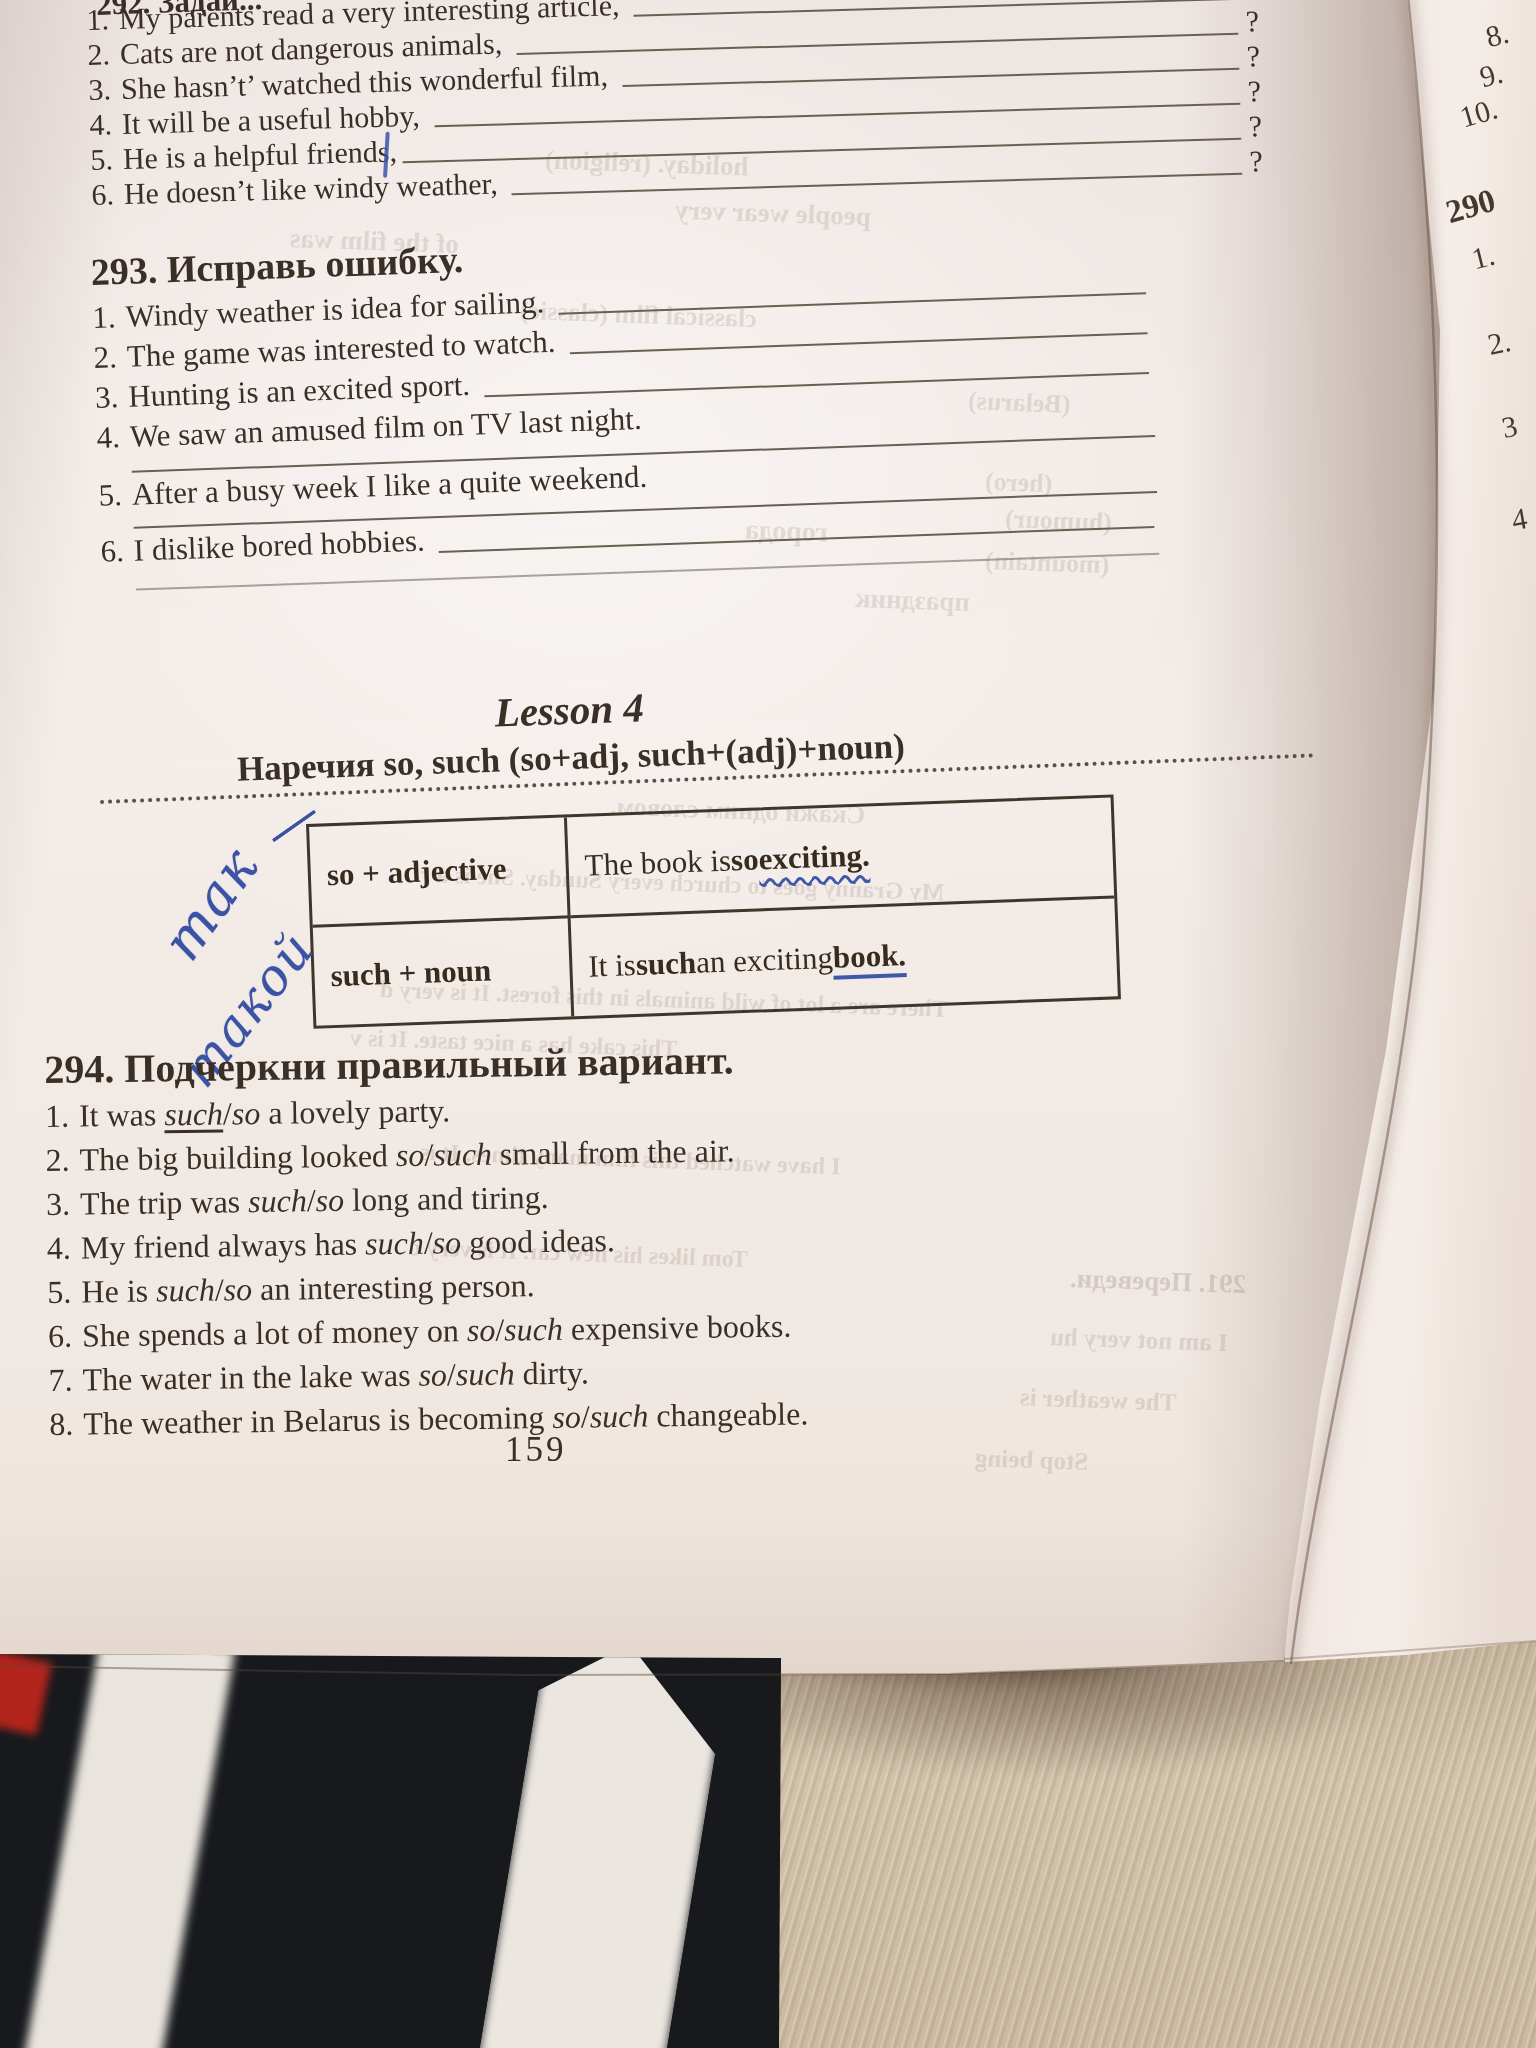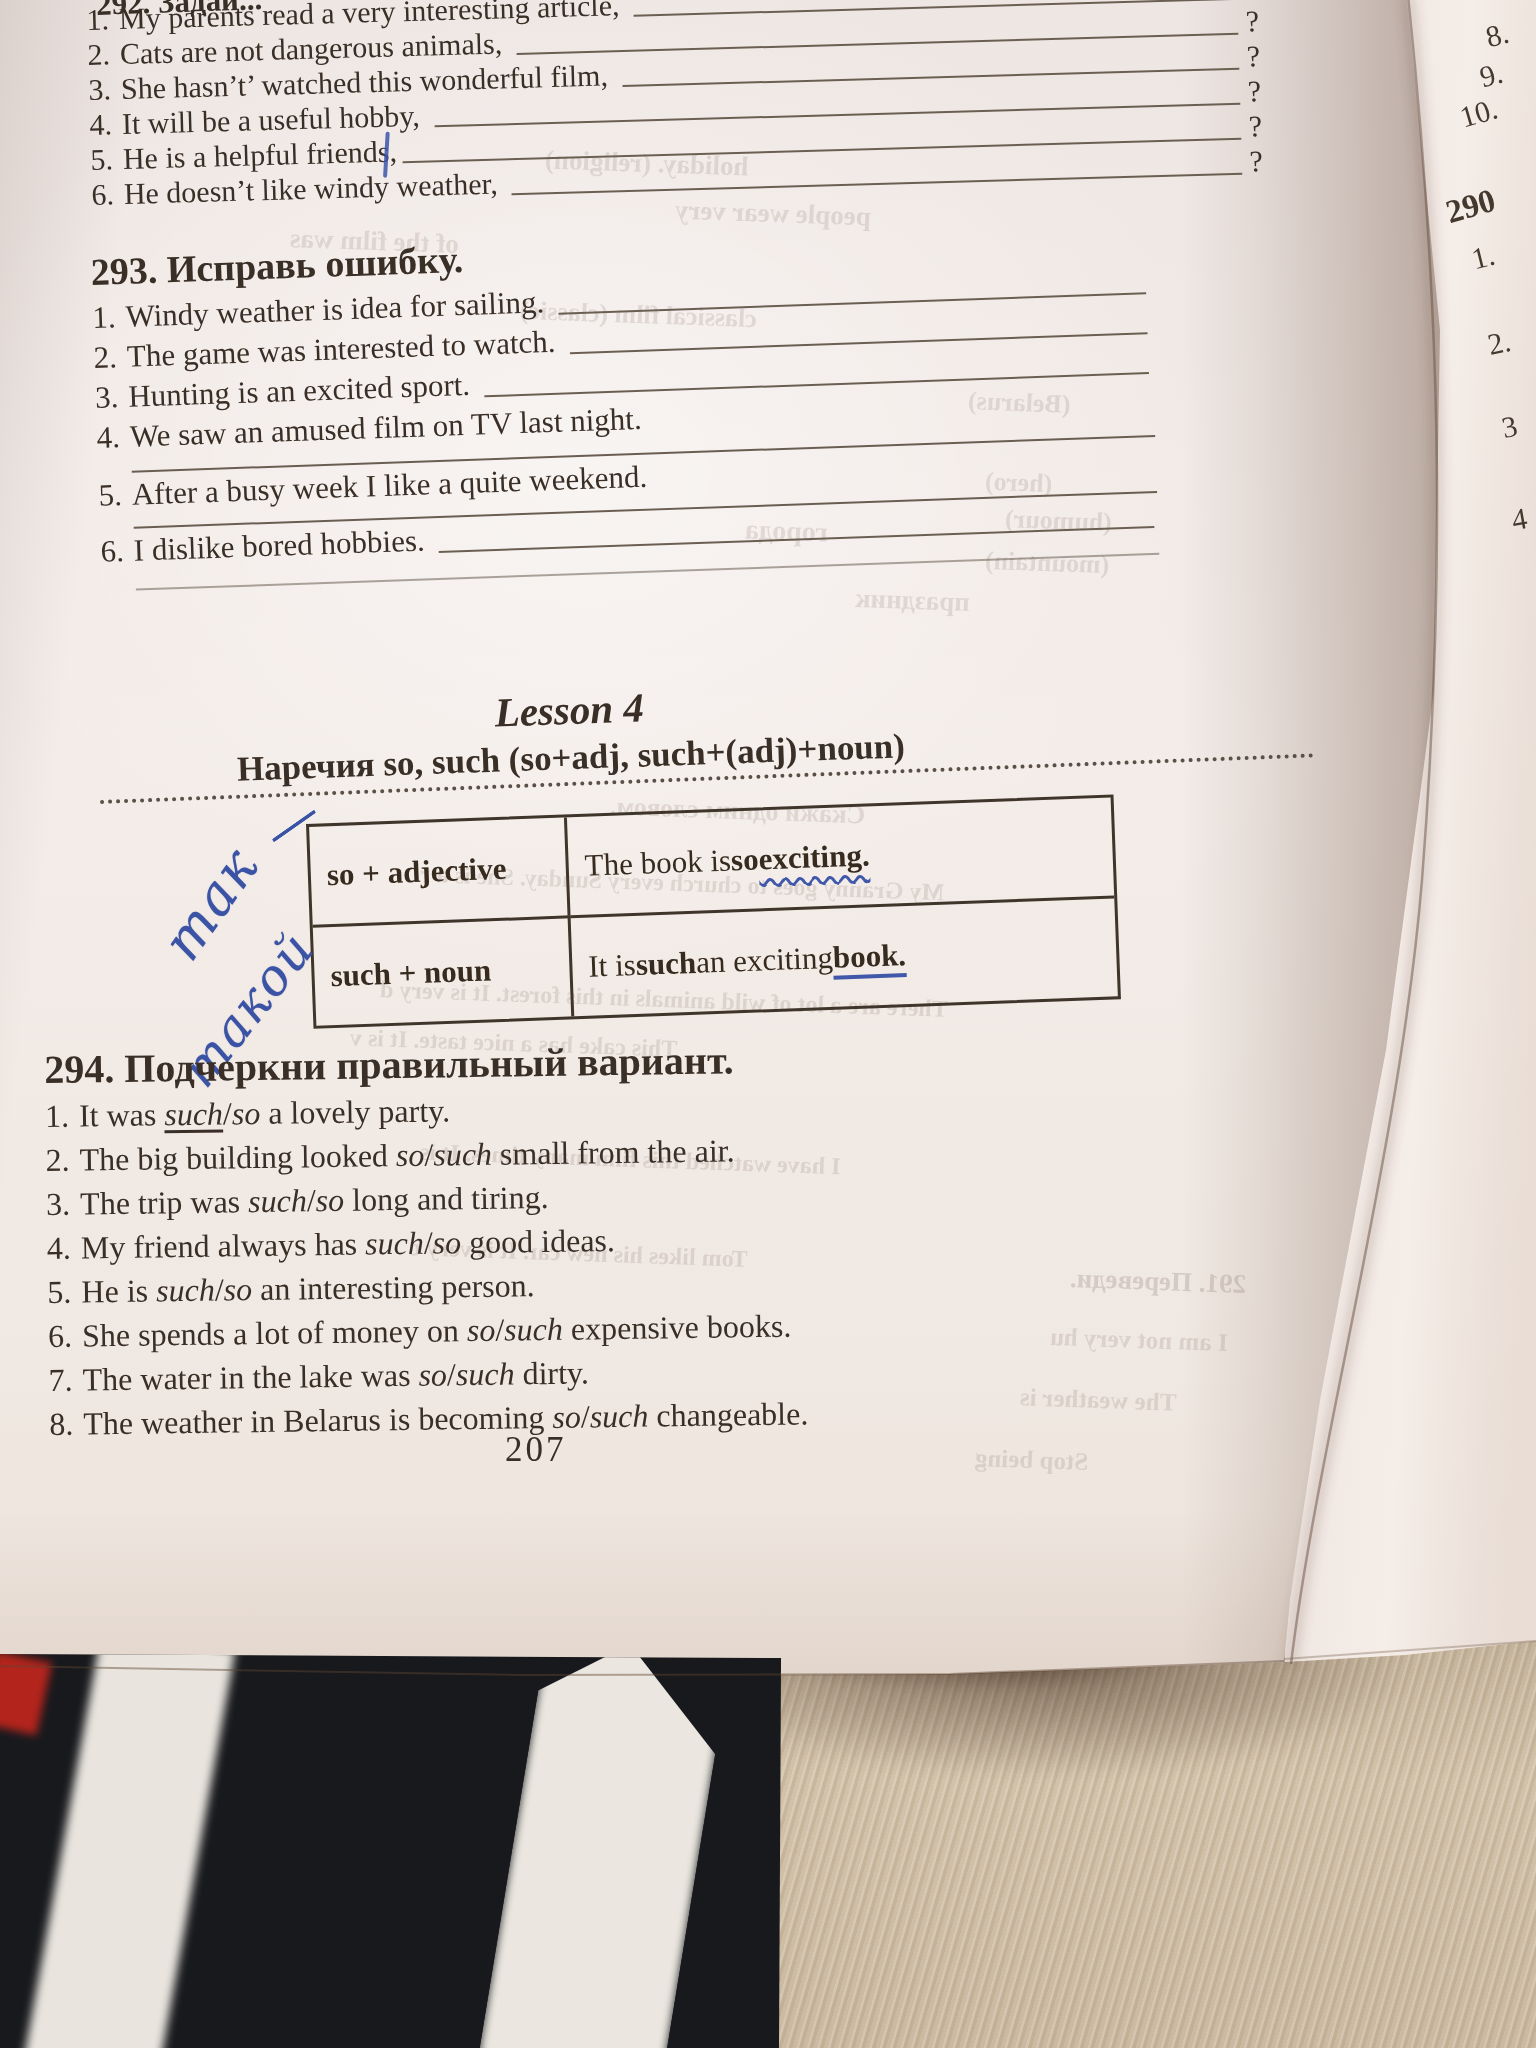--- a/index.html
+++ b/index.html
@@ -295,21 +295,21 @@
         <span class="num">6.</span><span>She spends a lot of money on </span><span class="opt">so</span><span>/</span><span class="opt">such</span><span> expensive books.</span>
       </div>
       <div class="row">
         <span class="num">7.</span><span>The water in the lake was </span><span class="opt">so</span><span>/</span><span class="opt">such</span><span> dirty.</span>
       </div>
       <div class="row">
         <span class="num">8.</span><span>The weather in Belarus is becoming </span><span class="opt">so</span><span>/</span><span class="opt">such</span><span> changeable.</span>
       </div>
     </div>
 
-    <div class="pageno">207</div>
+    <div class="pageno">159</div>
 
     <div class="rp-nums">
       <span class="rpn">8.</span>
       <span class="rpn">9.</span>
       <span class="rpn">10.</span>
       <span class="rpn">290</span>
       <span class="rpn">1.</span>
       <span class="rpn">2.</span>
       <span class="rpn">3</span>
       <span class="rpn">4</span>

